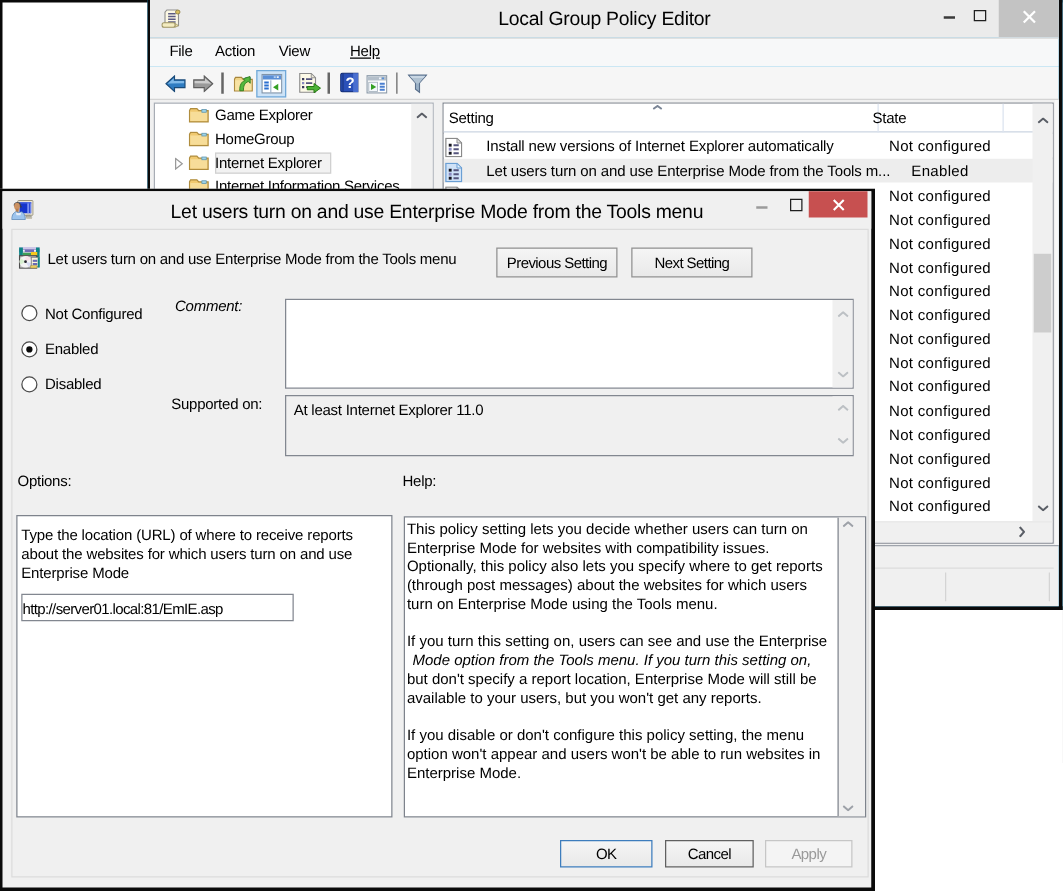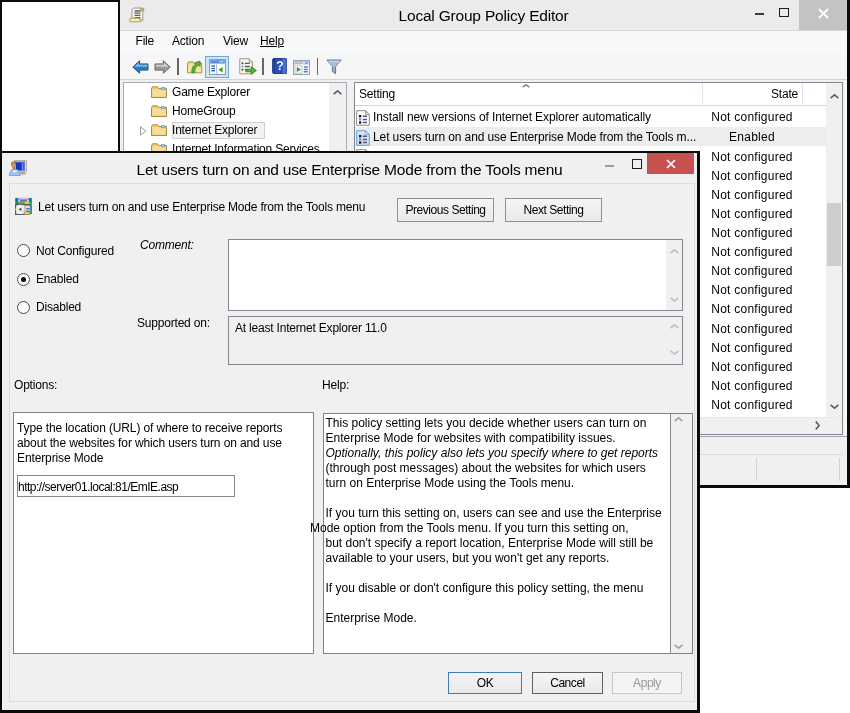--- a/index.html
+++ b/index.html
@@ -4,21 +4,21 @@
 html,body { width:850px; height:713px; }
 body { font-family:"Liberation Sans", sans-serif; font-size:12px; color:#000; background:#fff; position:relative; overflow:hidden; }
 .abs { position:absolute; } svg { display:block; }
 .txt { position:absolute; white-space:nowrap; letter-spacing:-0.2px; }
 .ctr { display:flex; align-items:center; justify-content:center; }
 #gpe { position:absolute; left:118px; top:0; width:732px; height:488px; background:#0ea5e9; border-left:2px solid #0a0a0a; border-right:3px solid #0a0a0a; border-bottom:3px solid #0a0a0a; }
 #dlg { position:absolute; left:0; top:151px; width:700px; height:562px; background:#f0f0f0; border:2px solid #0a0a0a; border-right-width:3px; border-bottom-width:3px; }
 .btn { position:absolute; background:linear-gradient(#f5f5f5,#e9e9e9); border:1px solid #909090; display:flex; align-items:center; justify-content:center; letter-spacing:-0.45px; }
 .sb-track { position:absolute; background:#f0f0f0; }
 
-.lst { letter-spacing:-0.1px; }
+.lst { letter-spacing:-0.1px;margin-left:16px; }
 .hl { letter-spacing:0; }
 .opt { letter-spacing:-0.12px; }
 .st { letter-spacing:0.25px; }
 .inp { letter-spacing:-0.5px; }
 </style></head>
 <body>
 <div class="abs" style="left:0;top:0;width:850px;height:2px;background:#0a0a0a;"></div>
 <div class="abs" style="left:0;top:0;width:2px;height:713px;background:#0a0a0a;"></div>
 <div id="gpe">
     <div class="abs" style="left:0;top:0;width:727px;height:30px;background:#ebebeb;"></div>
@@ -36,21 +36,21 @@
     <div class="abs" style="left:659px;top:7.5px;width:9.5px;height:9.5px;border:1.5px solid #1f1f1f;background:#ebebeb;"></div>
     <div class="abs ctr" style="left:679px;top:0;width:48px;height:30px;background:#c3c3c3;padding-bottom:3px;">
       <svg width="11" height="11" viewBox="0 0 11 11" style="">
         <path d="M1 1 L10 10 M10 1 L1 10" stroke="#ffffff" stroke-width="1.8"></path>
       </svg>
     </div>
     <div class="abs" style="left:0;top:30px;width:727px;height:23px;background:#f7f8f9;border-top:1px solid #d8d8d8;"></div>
     <div class="txt" style="left:15.5px;top:34px;">File</div>
     <div class="txt" style="left:52px;top:34px;">Action</div>
     <div class="txt" style="left:103px;top:34px;">View</div>
-    <div class="txt" style="left:140px;top:34px;text-decoration:underline;">Help</div>
+    <div class="txt" style="left:160px;top:34px;text-decoration:underline;">Help</div>
     <div class="abs" style="left:0;top:53px;width:727px;height:27px;background:#f6f6f6;border-bottom:1px solid #d4d4d4;"></div>
     <div class="abs" style="left:12px;top:60px;">
       <svg width="17" height="14" viewBox="0 0 17 14" style="">
         <path d="M0.8 7 L7.6 0.8 L7.6 3.9 L16 3.9 L16 10.1 L7.6 10.1 L7.6 13.2 Z" fill="#2e7cc2" stroke="#1a4a78" stroke-width="0.9"></path>
         <path d="M2 7 L7 2.5 L7 4.8 L15.3 4.8 L15.3 6.6 L4 6.8 Z" fill="#85bdebf0"></path>
       </svg>
     </div>
     <div class="abs" style="left:34px;top:60px;">
       <svg width="17" height="14" viewBox="0 0 17 14" style="">
         <path d="M16.2 7 L9.4 0.8 L9.4 3.9 L1 3.9 L1 10.1 L9.4 10.1 L9.4 13.2 Z" fill="#9a9a9a" stroke="#5e5e5e" stroke-width="0.9"></path>
@@ -166,21 +166,21 @@
     <div class="abs" style="left:234px;top:82px;width:489px;height:353px;background:#fff;border:1px solid #828790;"></div>
     <div class="abs" style="left:235px;top:83px;width:487px;height:23px;background:#fff;border-bottom:1px solid #ccd5e2;"></div>
     <div class="abs" style="left:582px;top:83px;width:1px;height:23px;background:#dce4f0;"></div>
     <div class="abs" style="left:682px;top:83px;width:1px;height:23px;background:#dce4f0;"></div>
     <div class="abs" style="left:402px;top:84px;">
       <svg width="8" height="4" viewBox="0 0 8 4" style="">
         <path d="M0.6 3.2 L4.0 0.8 L7.4 3.2" fill="none" stroke="#7a8596" stroke-width="1.6"></path>
       </svg>
     </div>
     <div class="txt" style="left:239px;top:87px;">Setting</div>
-    <div class="txt" style="left:578px;top:87px;width:100px;text-align:right;">State</div>
+    <div class="txt" style="left:578px;top:87px;width:100px;text-align:left;">State</div>
     <div class="abs" style="left:235px;top:107px;width:487px;height:19.4px;background:#fff;"></div>
     <div class="abs" style="left:236px;top:110px;">
       <svg width="14" height="16" viewBox="0 0 14 16" style="">
         <path d="M0.7 0.7 L9.6 0.7 L13.3 4.4 L13.3 15.3 L0.7 15.3 Z" fill="#ffffff" stroke="#8a8a8a" stroke-width="1"></path>
         <path d="M9.6 0.7 L9.6 4.4 L13.3 4.4 Z" fill="#e8e8e8" stroke="#8a8a8a" stroke-width="0.8"></path>
         <rect x="3" y="5" width="2.3" height="2.3" fill="#14141e"></rect>
         <rect x="3" y="8.2" width="2.3" height="2.3" fill="#8888c0"></rect>
         <rect x="3" y="11.4" width="2.3" height="2.3" fill="#14141e"></rect>
         <path d="M6.8 6.2 h4.2 M6.8 9.4 h4.2 M6.8 12.6 h4.2" stroke="#55557d" stroke-width="1.5"></path>
       </svg>
@@ -471,28 +471,29 @@
     <div class="txt" style="left:320px;top:225px;">Help:</div>
     <div class="abs" style="left:11px;top:259px;width:301px;height:242px;background:#fff;border:1px solid #7e838c;"></div>
     <div class="txt opt" style="left:15px;top:267.8px;">Type the location (URL) of where to receive reports</div>
     <div class="txt opt" style="left:15px;top:282.9px;">about the websites for which users turn on and use</div>
     <div class="txt opt" style="left:15px;top:298.0px;">Enterprise Mode</div>
     <div class="abs" style="left:15px;top:322px;width:218px;height:22px;background:#fff;border:1px solid #828790;"></div>
     <div class="txt inp" style="left:16px;top:327px;">http://server01.local:81/EmIE.asp</div>
     <div class="abs" style="left:321px;top:260px;width:370px;height:241px;background:#fff;border:1px solid #7e838c;"></div>
     <div class="txt hl" style="left:323.5px;top:262.8px;">This policy setting lets you decide whether users can turn on</div>
     <div class="txt hl" style="left:323.5px;top:277.8px;">Enterprise Mode for websites with compatibility issues.</div>
-    <div class="txt hl" style="left:323.5px;top:292.8px;font-style:italic;">Optionally, this policy also lets you specify where to get reports</div>
+    <div class="txt hl" style="left:323.5px;top:292.8px;">Optionally, this policy also lets you specify where to get reports</div>
     <div class="txt hl" style="left:323.5px;top:307.8px;">(through post messages) about the websites for which users</div>
     <div class="txt hl" style="left:323.5px;top:352.8px;">If you turn this setting on, users can see and use the Enterprise</div>
     <div class="txt hl" style="left:323.5px;top:322.8px;">turn on Enterprise Mode using the Tools menu.</div>
-    <div class="txt hl" style="left:308px;top:367.8px;">Mode option from the Tools menu. If you turn this setting on,</div>
+    <div class="txt hl" style="left:328px;top:367.8px;font-style:italic;">Mode option from the Tools menu. If you turn this setting on,</div>
     <div class="txt hl" style="left:323.5px;top:382.8px;">but don't specify a report location, Enterprise Mode will still be</div>
     <div class="txt hl" style="left:323.5px;top:397.8px;">available to your users, but you won't get any reports.</div>
     <div class="txt hl" style="left:323.5px;top:427.8px;">If you disable or don't configure this policy setting, the menu</div>
+    <div class="txt hl" style="left:323.5px;top:442.8px;">option won't appear and users won't be able to run websites in</div>
     <div class="txt hl" style="left:323.5px;top:457.8px;">Enterprise Mode.</div>
     <div class="sb-track" style="left:668px;top:261px;width:22px;height:239px;border-left:1px solid #828790;"></div>
     <div class="abs" style="left:672px;top:264px;">
       <svg width="9" height="5" viewBox="0 0 9 5" style="">
         <path d="M0.6 4.2 L4.5 0.8 L8.4 4.2" fill="none" stroke="#9da1a8" stroke-width="1.6"></path>
       </svg>
     </div>
     <div class="abs" style="left:672px;top:491px;">
       <svg width="9" height="5" viewBox="0 0 9 5" style="">
         <path d="M0.6 0.8 L4.5 4.2 L8.4 0.8" fill="none" stroke="#9da1a8" stroke-width="1.6"></path>

